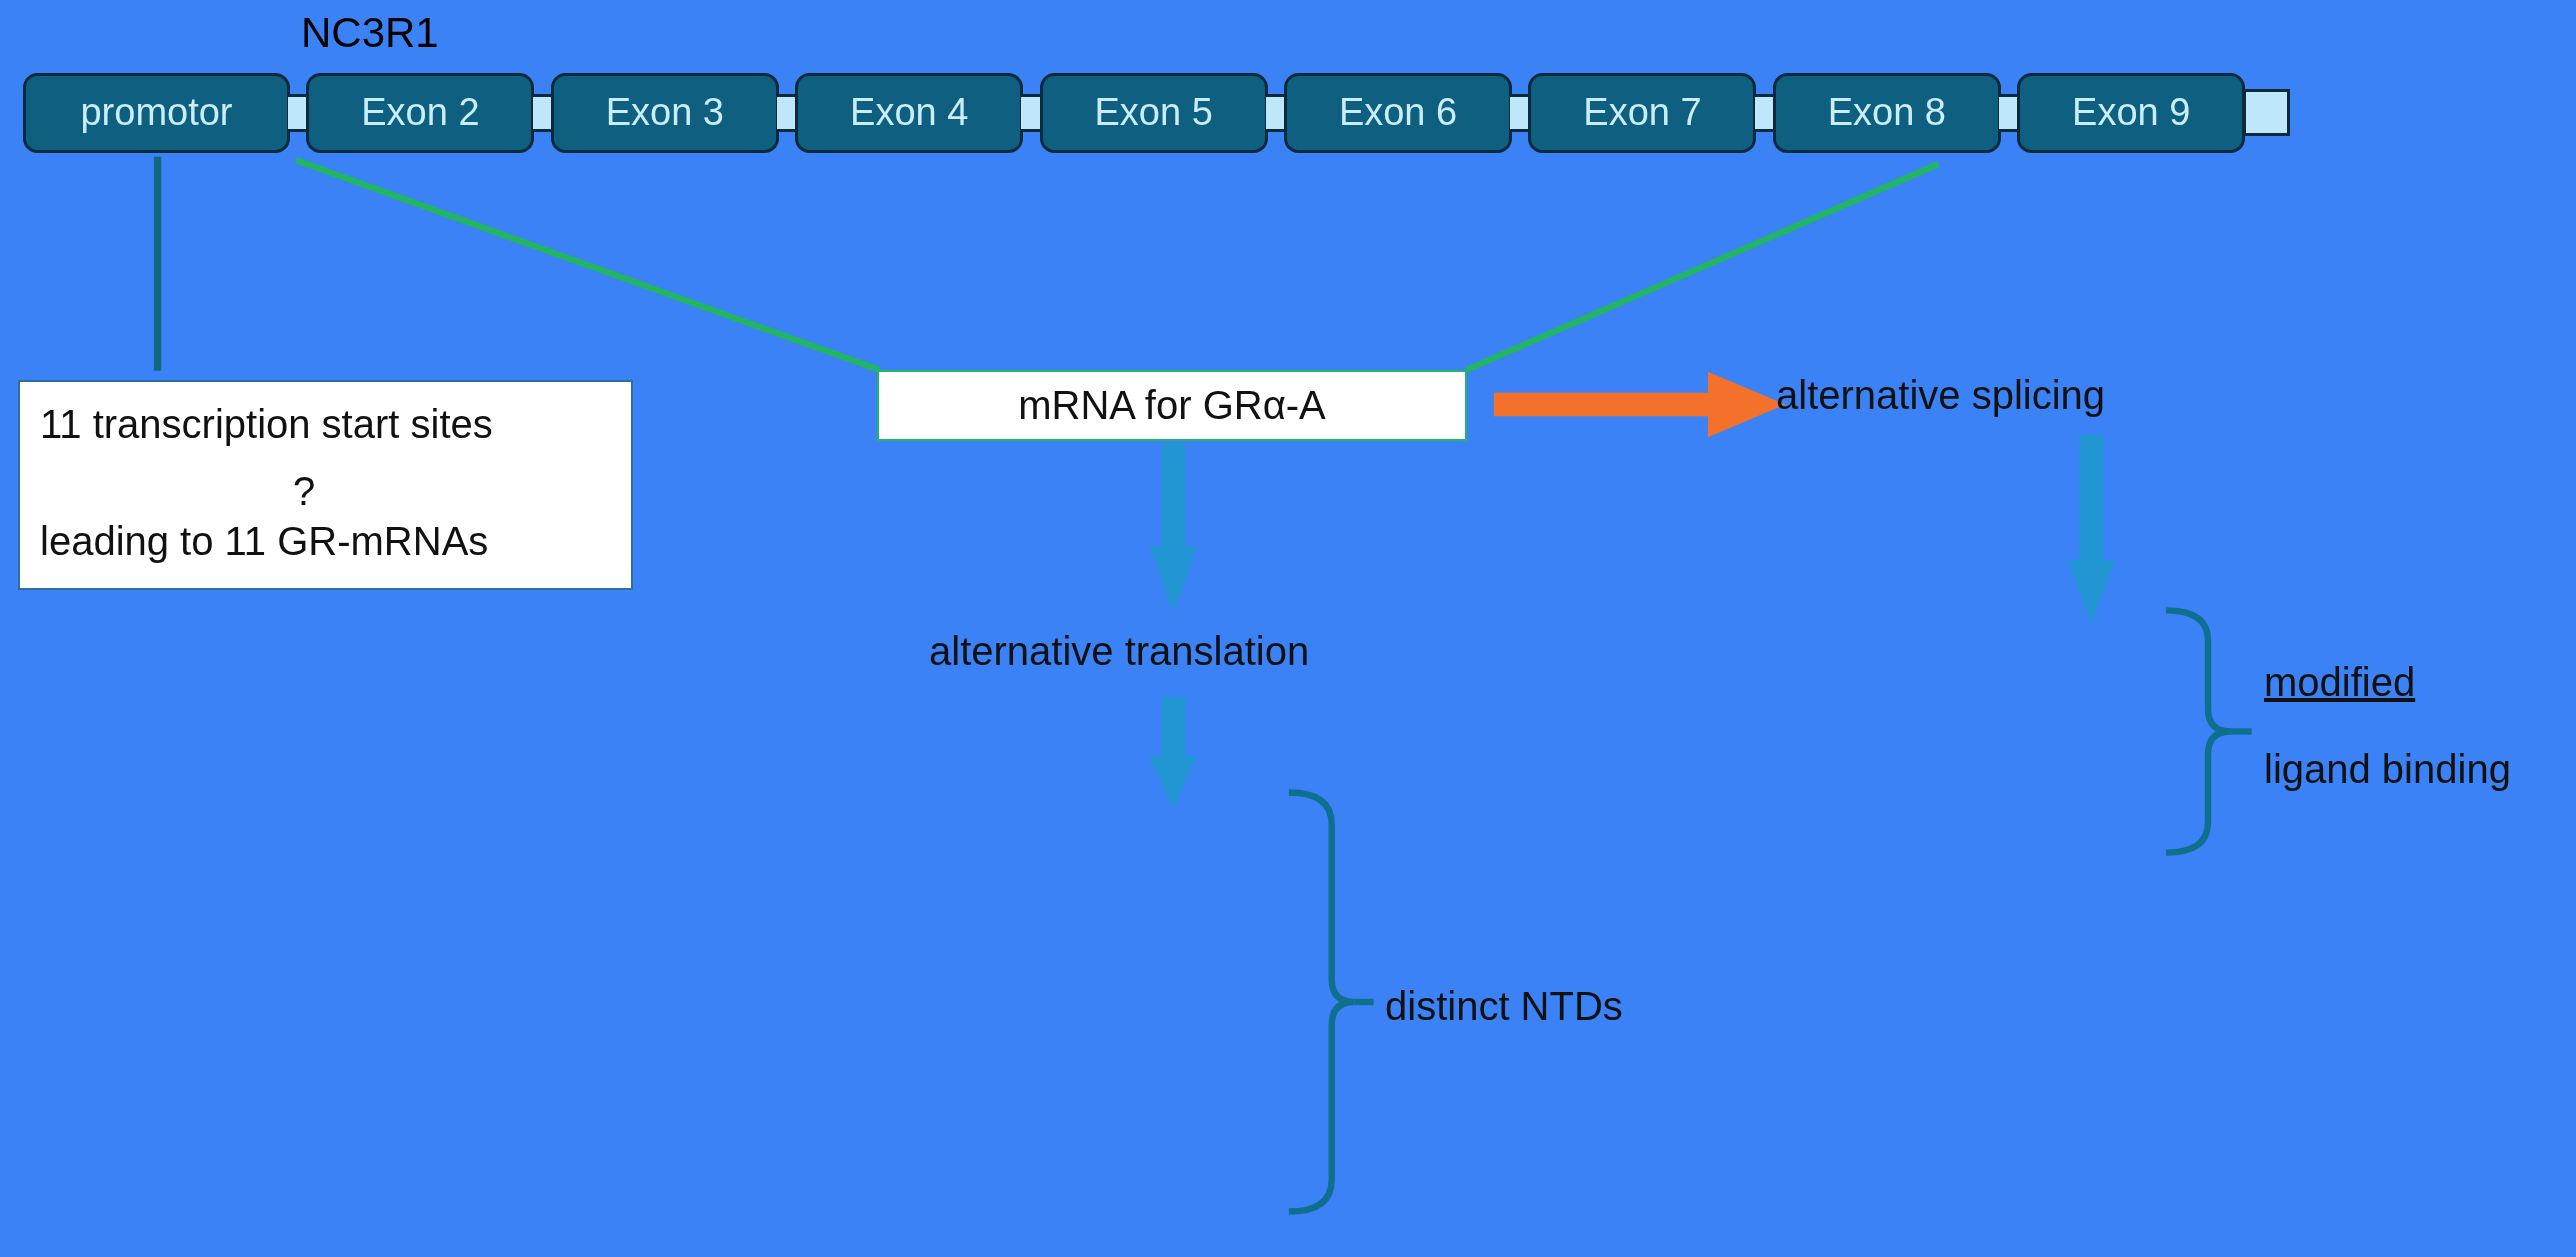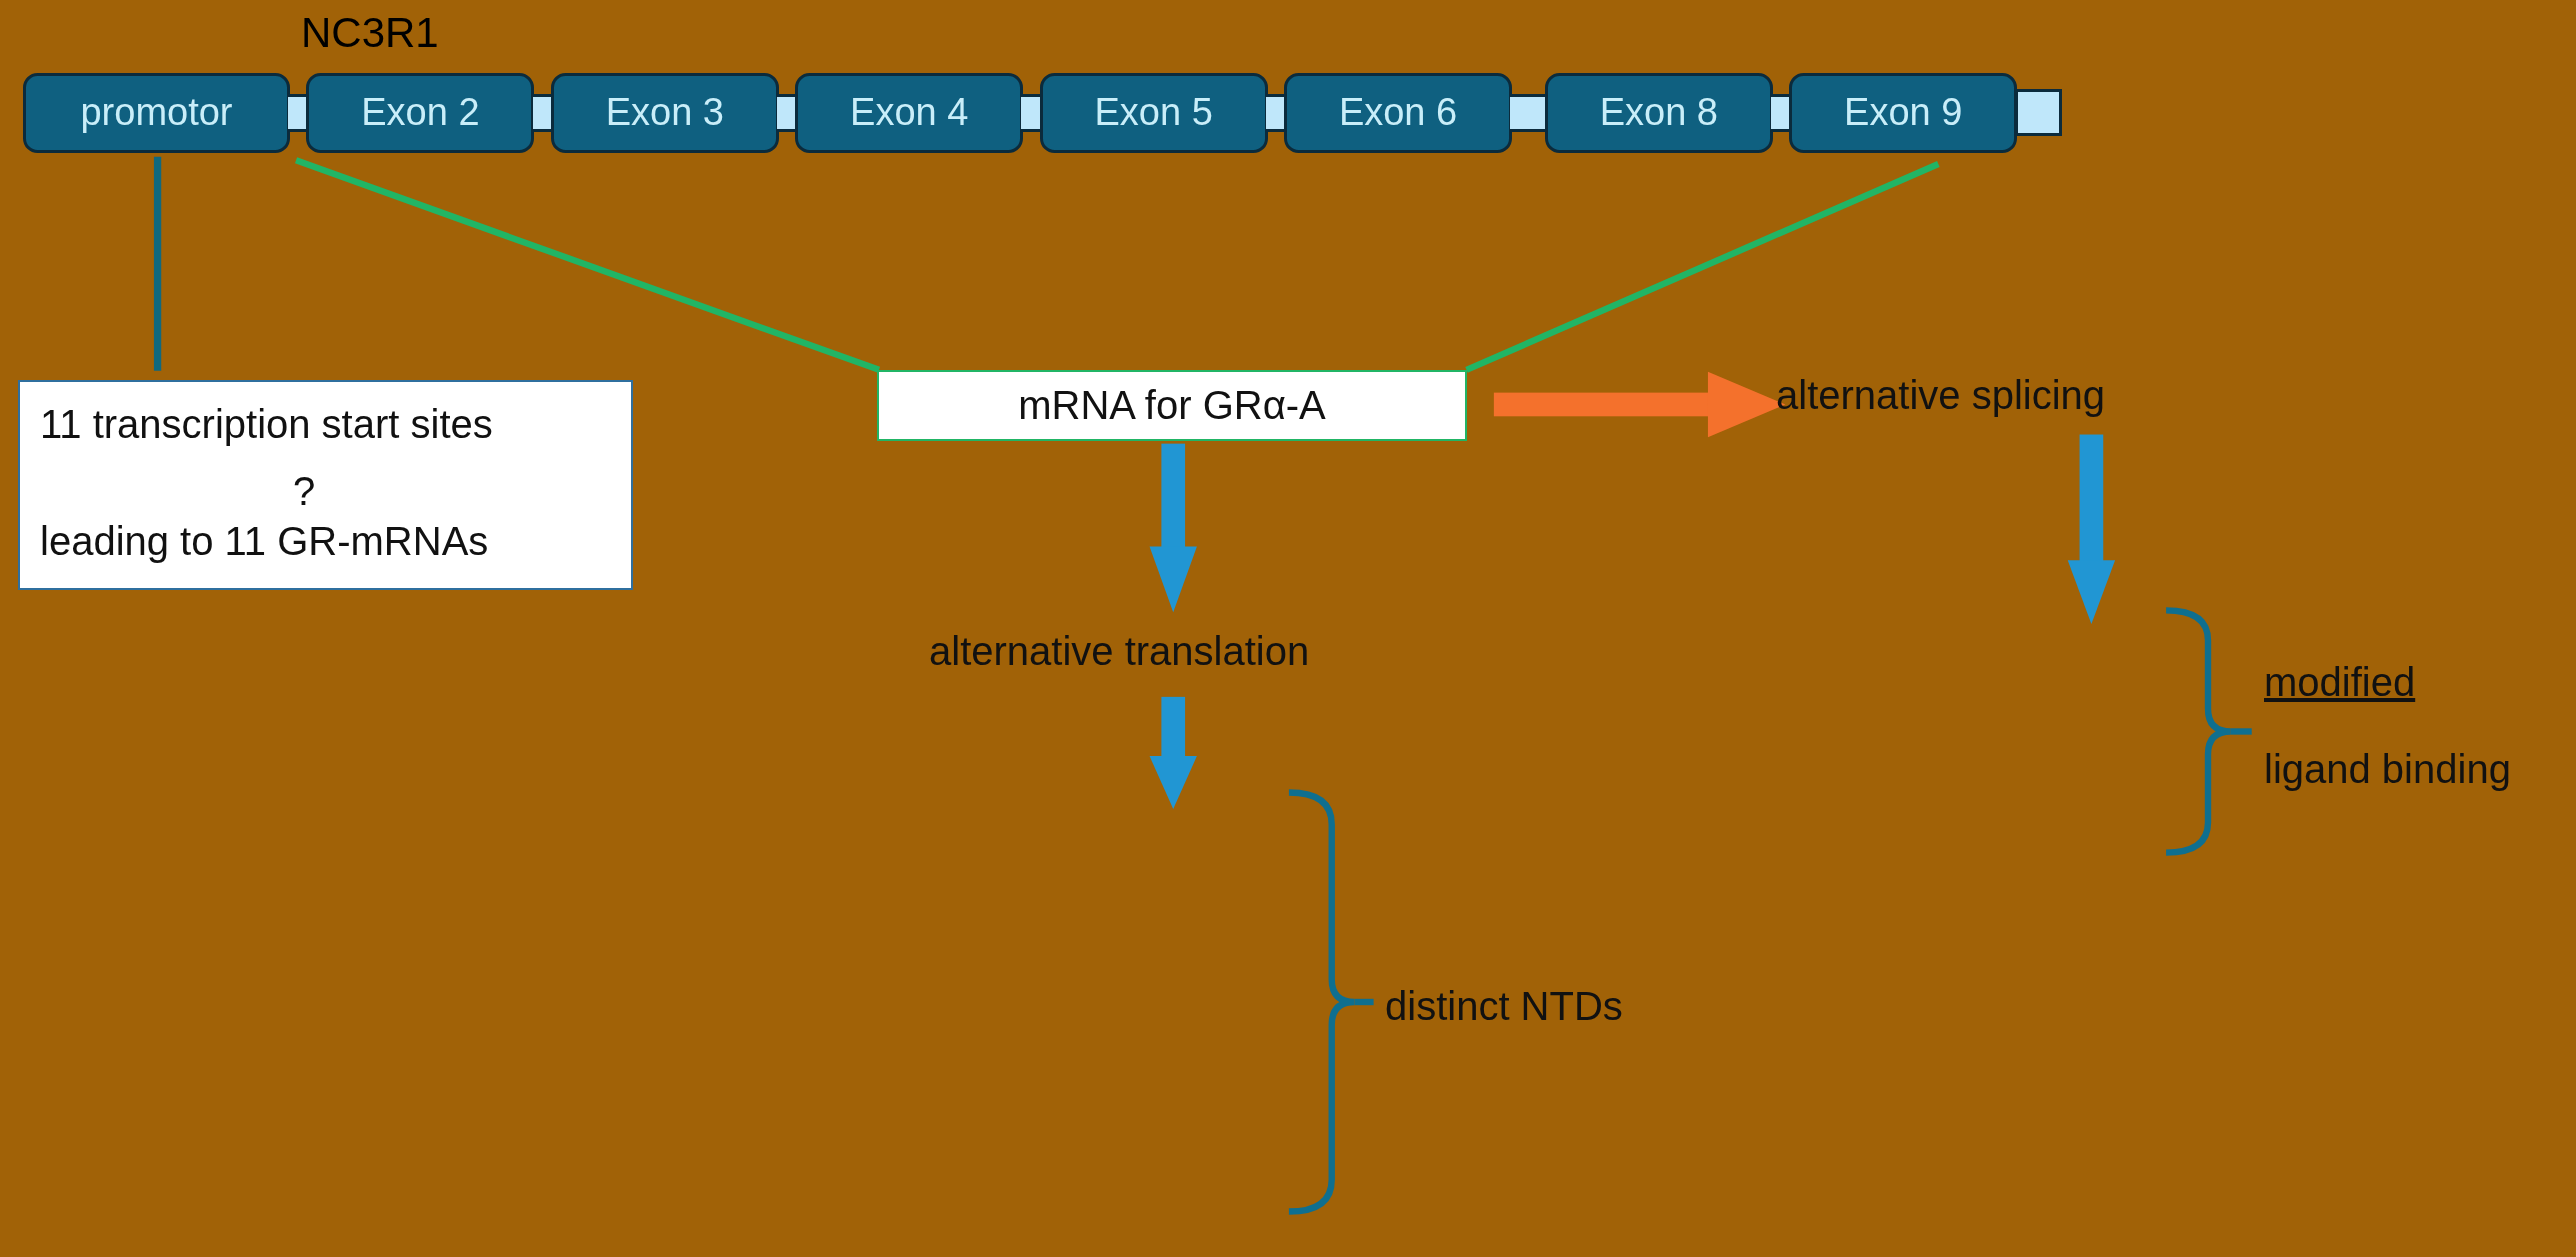--- a/index.html
+++ b/index.html
@@ -7,21 +7,21 @@
     padding: 0;
     background: #ffffff;
   }
   body {
     font-family: "Liberation Sans", sans-serif;
   }
   #canvas {
     position: relative;
     width: 2576px;
     height: 1258px;
-    background: #a16207;
+    background: #3b82f6;
     overflow: hidden;
   }
   #svg-layer {
     position: absolute;
     left: 0;
     top: 0;
     width: 2576px;
     height: 1258px;
     pointer-events: none;
   }
@@ -210,20 +210,21 @@
     <div class="exon std">Exon 2</div>
     <div class="linker"></div>
     <div class="exon std">Exon 3</div>
     <div class="linker"></div>
     <div class="exon std">Exon 4</div>
     <div class="linker"></div>
     <div class="exon std">Exon 5</div>
     <div class="linker"></div>
     <div class="exon std">Exon 6</div>
     <div class="linker"></div>
+    <div class="exon std">Exon 7</div>
     <div class="linker"></div>
     <div class="exon std">Exon 8</div>
     <div class="linker"></div>
     <div class="exon std">Exon 9</div>
     <div class="tail-box"></div>
   </div>
 
   <div class="tss-box">
     <div class="tss-line1">11 transcription start sites</div>
     <div class="tss-q">?</div>

